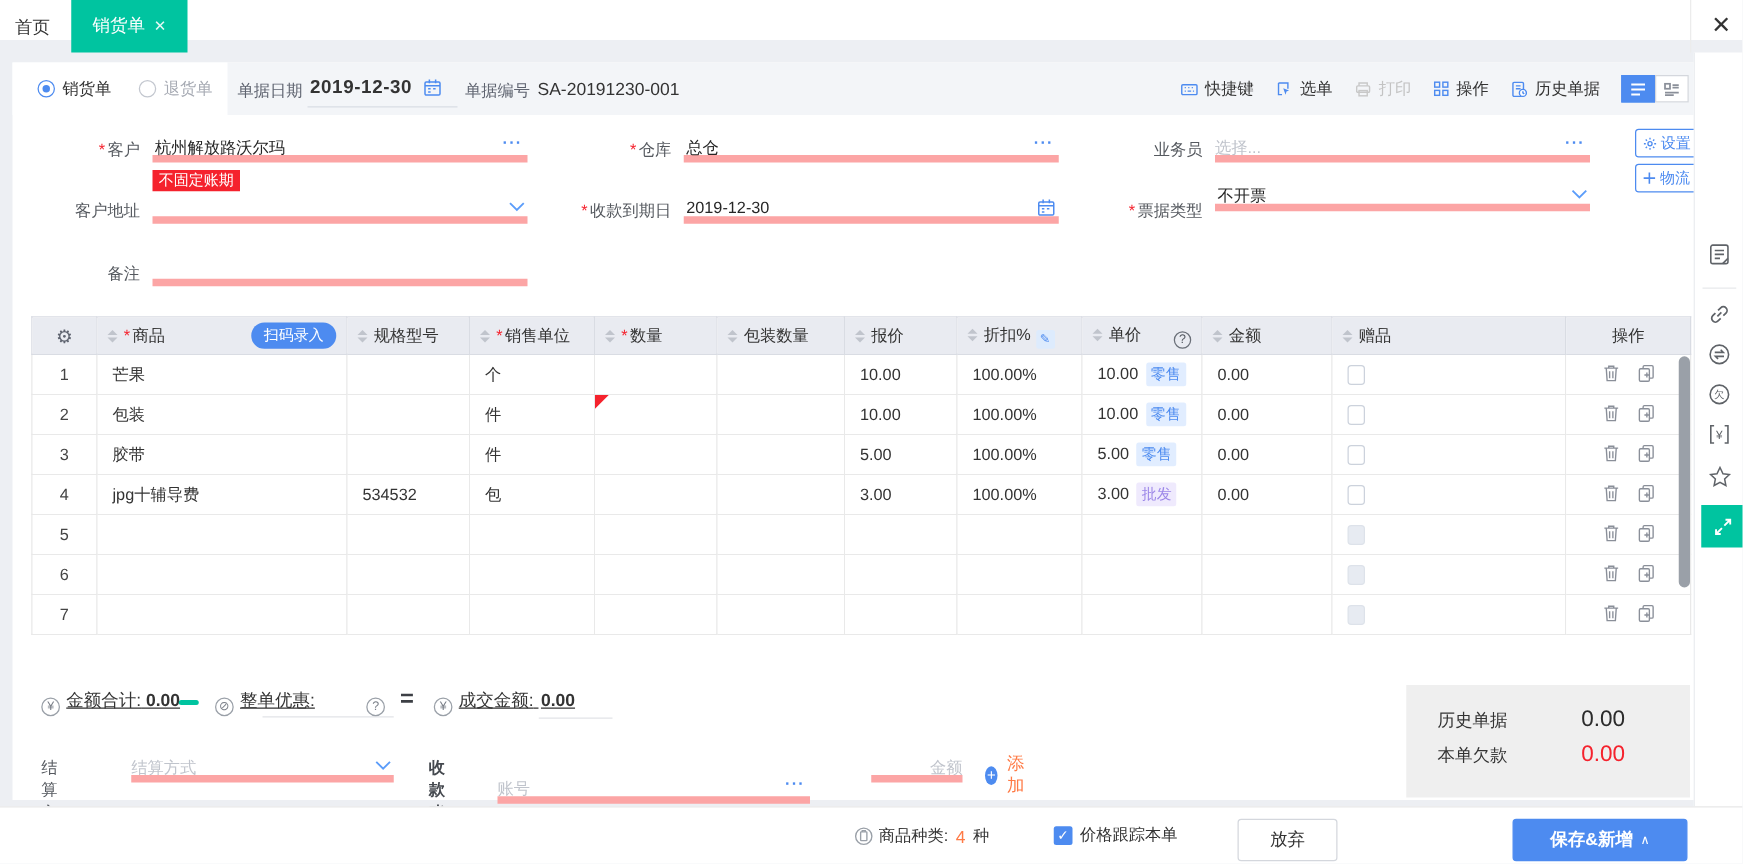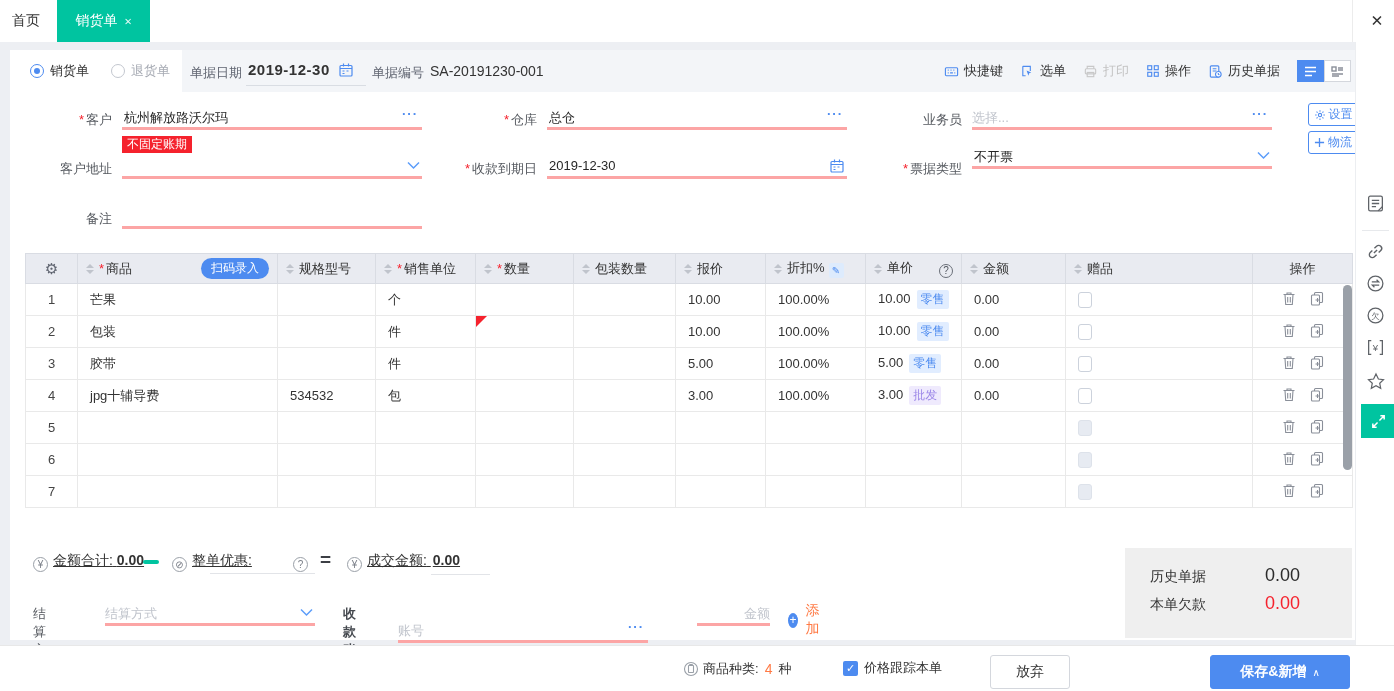--- a/index.html
+++ b/index.html
@@ -1,21 +1,21 @@
 <!DOCTYPE html>
 <html><head>
 <meta charset="utf-8">
 <style>
   * { margin:0; padding:0; box-sizing:border-box; }
   html,body { width:1394px; height:691px; }
   body { position:relative; background:#edeff3; font-family:"Liberation Sans",sans-serif; font-size:13px; color:#333; overflow:hidden; }
   .abs { position:absolute; }
 
   
-  .topbar { position:absolute; top:0; left:0; width:1394px; height:42px; background:#fff;font-family:Liberation Mono, monospace; }
+  .topbar { position:absolute; top:0; left:0; width:1394px; height:32px; background:#fff; }
   .home-tab { position:absolute; left:0; top:0; width:52px; height:42px; line-height:42px; text-align:center; font-size:14px; color:#333; cursor:default; }
   .active-tab { position:absolute; left:57px; top:0; width:93px; height:42px; background:#00c4a0; color:#fff; display:flex; align-items:center; justify-content:center; gap:7px; font-size:14px; }
   .active-tab .tab-x { font-size:12px; opacity:.9; }
   .topbar-divider { position:absolute; left:1352px; top:0; width:1px; height:42px; background:#ececec; }
   .win-close { position:absolute; left:1364px; top:8px; width:26px; height:26px; font-size:19px; color:#333; text-align:center; line-height:26px; cursor:pointer; }
 
   
   .card { position:absolute; left:10px; top:50px; width:1345px; height:590px; background:#fff; }
 
   
@@ -34,21 +34,21 @@
   .s-act { display:flex; align-items:center; gap:5px; font-size:13px; color:#333; cursor:pointer; }
   .s-act.disabled { color:#c3c3c3; cursor:default; }
   .toggle-group { display:flex; }
   .tg-btn { width:27px; height:22px; display:flex; align-items:center; justify-content:center; border:1px solid #d4d7dd; background:#fff; cursor:pointer; }
   .tg-btn.active { background:#4d8bf0; border-color:#4d8bf0; }
 
   
   .req { color:#f5222d; margin-right:2px; }
   .f-label { position:absolute; width:102px; text-align:right; font-size:13px; color:#55595f; }
   .f-label2 { position:absolute; width:107px; text-align:right; font-size:13px; color:#55595f; }
-  .ufield { position:absolute; height:24px; border-bottom:3px solid #fca5a5; font-size:13px; color:#262626; }
+  .ufield { position:absolute; height:24px; border-bottom:6px solid #fca5a5; font-size:13px; color:#262626; }
   .ufield .val { position:absolute; left:2px; top:3px; }
   .dots { position:absolute; right:4px; top:0px; color:#4d8bf0; font-weight:700; letter-spacing:1px; cursor:pointer; }
   .f-ic { position:absolute; right:2px; top:3px; cursor:pointer; }
   .u-input { position:absolute; left:0; top:0; width:100%; height:22px; border:none; outline:none; background:transparent; font-size:13px; font-family:inherit; color:#701a75; }
   .u-input::placeholder { color:#c0c4cc; }
   .cust-tag { position:absolute; left:112px; top:86px; height:17px; background:#f5222d; color:#fff; font-size:12px; line-height:17px; padding:0 5px; }
   .side-btn { position:absolute; left:1298px; width:50px; height:23px; border:1px solid #4d8bf0; border-radius:3px; background:#fff; color:#4d8bf0; font-size:12px; display:flex; align-items:center; justify-content:center; gap:3px; cursor:pointer; font-family:inherit; }
 
   
   .grid-wrap { position:absolute; left:15px; top:203px; width:1327px; }

